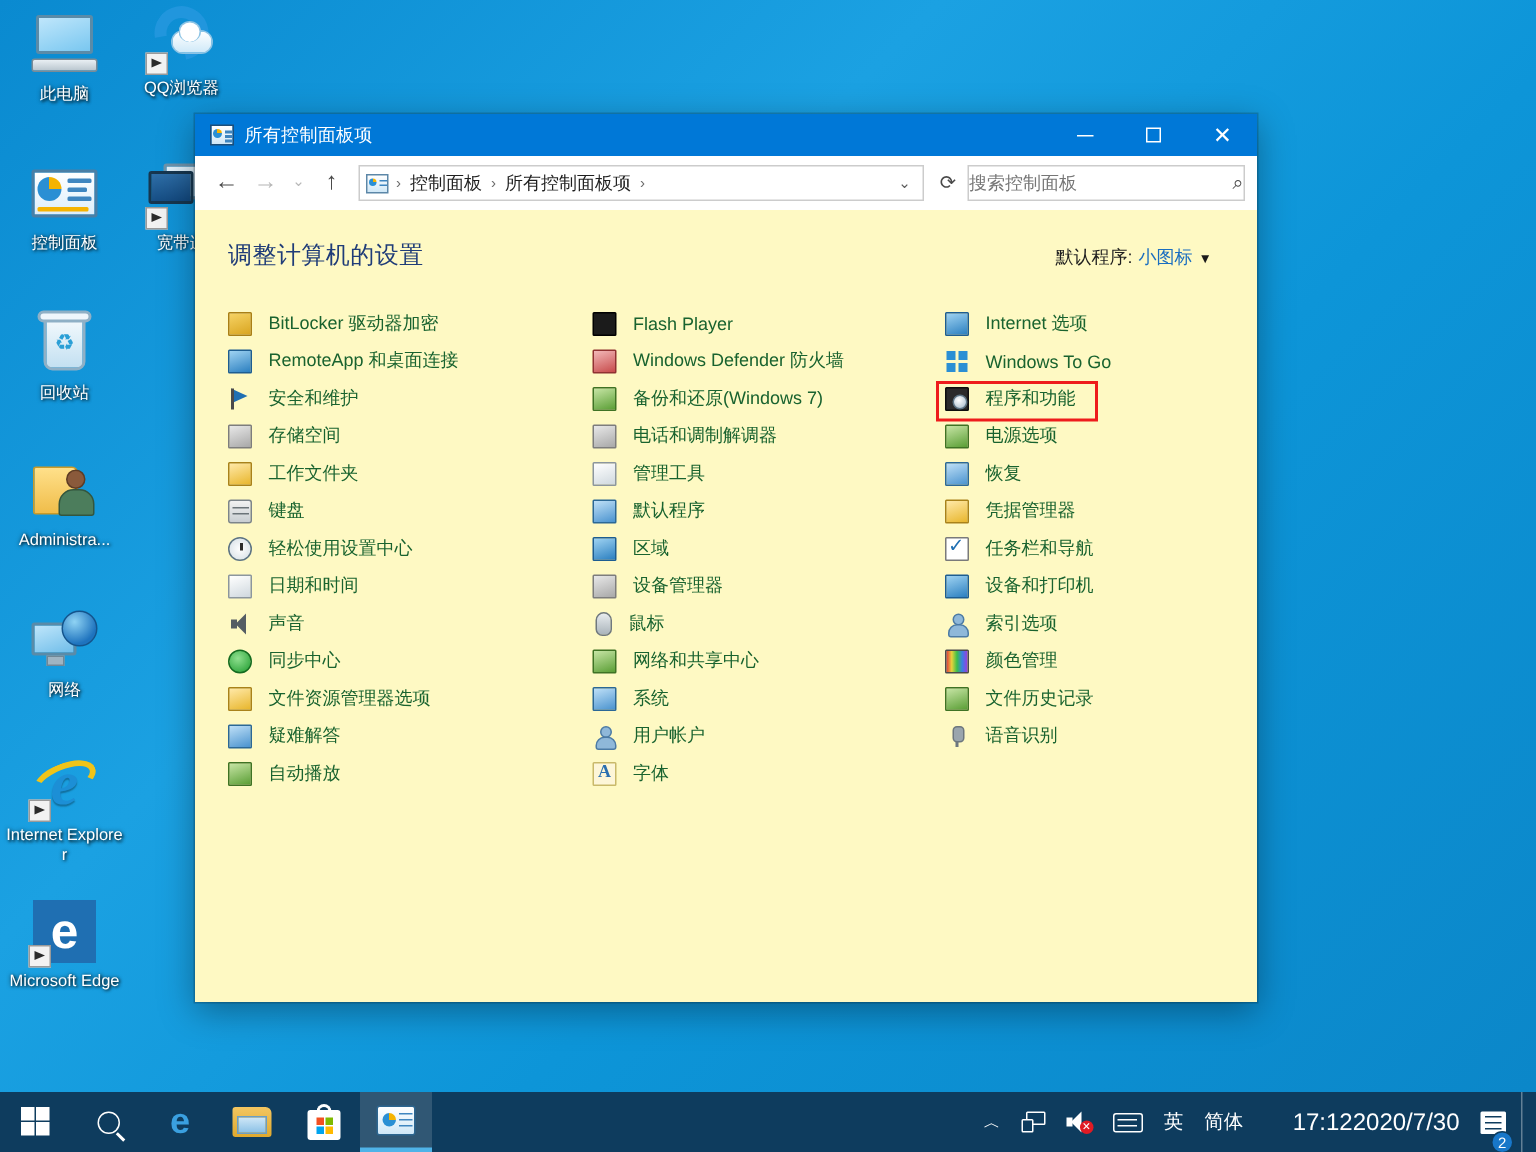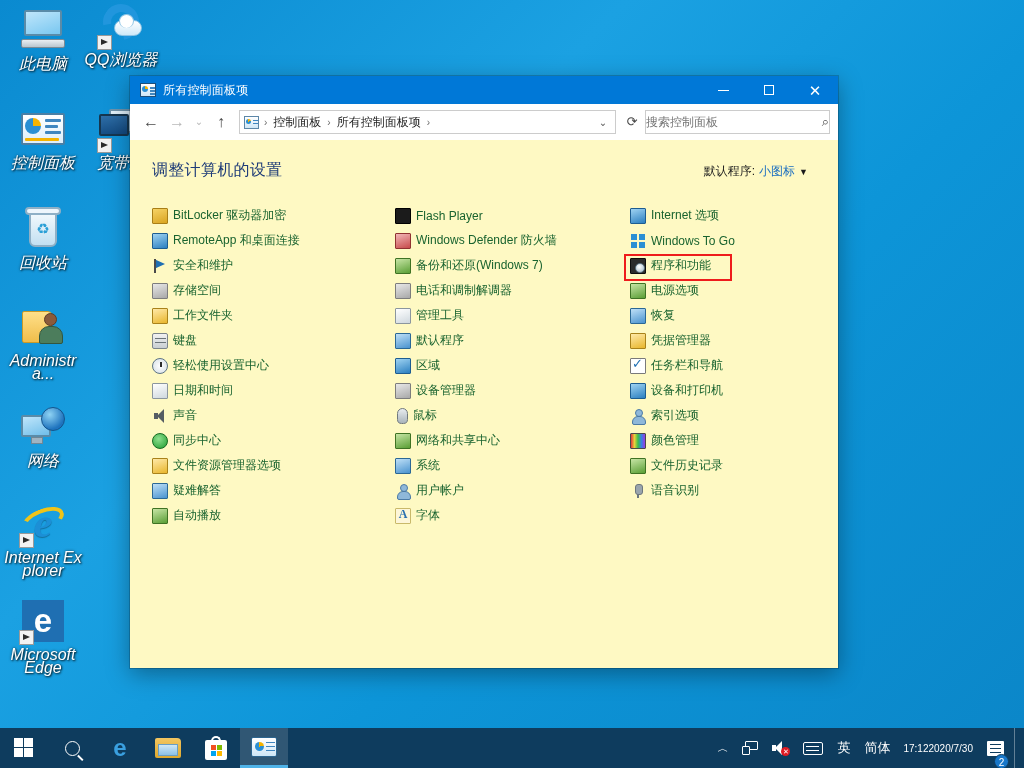--- a/index.html
+++ b/index.html
@@ -28,26 +28,25 @@
     cursor: default;
     user-select: none;
   }
   .desk-icon .glyph {
     width: 48px;
     height: 48px;
     margin: 0 auto 3px auto;
     position: relative;
   }
   .desk-icon .cap {
-    font-size: 16px;
+    font-size: 11px;
     color: #ffffff;
     line-height: 13px;
     text-shadow: 1px 1px 2px rgba(0,0,0,.75), 0 0 3px rgba(0,0,0,.6);
     word-break: break-all;
-    font-style: italic;
   }
   .shortcut-arrow {
     position: absolute;
     left: 0; bottom: 0;
     width: 15px; height: 15px;
     background: #f2f2f2;
     border: 1px solid #9a9a9a;
   }
   .shortcut-arrow::after {
     content: "";
@@ -346,21 +345,21 @@
     display: grid;
     grid-template-columns: 243px 235px 1fr;
     column-gap: 0;
     row-gap: 0;
   }
   .col { display: flex; flex-direction: column; }
   .cp-item {
     height: 25px;
     display: flex;
     align-items: center;
-    gap: 5px;
+    gap: 11px;
     position: relative;
   }
   .cp-item .lbl {
     font-size: 12px;
     color: #19632f;
     white-space: nowrap;
   }
   .cp-ic {
     width: 16px; height: 16px; flex: none;
     position: relative;
@@ -623,21 +622,22 @@
   .kb-glyph::after {
     content:""; position:absolute; left:2px; top:3px;
     width:13px; height:1.4px; background:#ffffff;
     box-shadow: 0 4px 0 #ffffff;
   }
   .ime-txt { padding: 0 7px; font-size: 13px; }
   .clock {
     text-align: center;
     line-height: 15px;
     padding: 0 10px 0 6px;
-    font-size: 10px;
+    font-size: 16px;
+    margin-left: 20px;
   }
   .notif { padding: 0 10px 0 4px; position:relative; }
   .notif .sheet {
     width:17px; height:15px; background:#ffffff; border-radius:1px;
     position:relative;
   }
   .notif .sheet::after {
     content:""; position:absolute; left:3px; top:3px;
     width:11px; height:1.5px; background:#0e3c5e;
     box-shadow: 0 4px 0 #0e3c5e, 0 8px 0 #0e3c5e;

